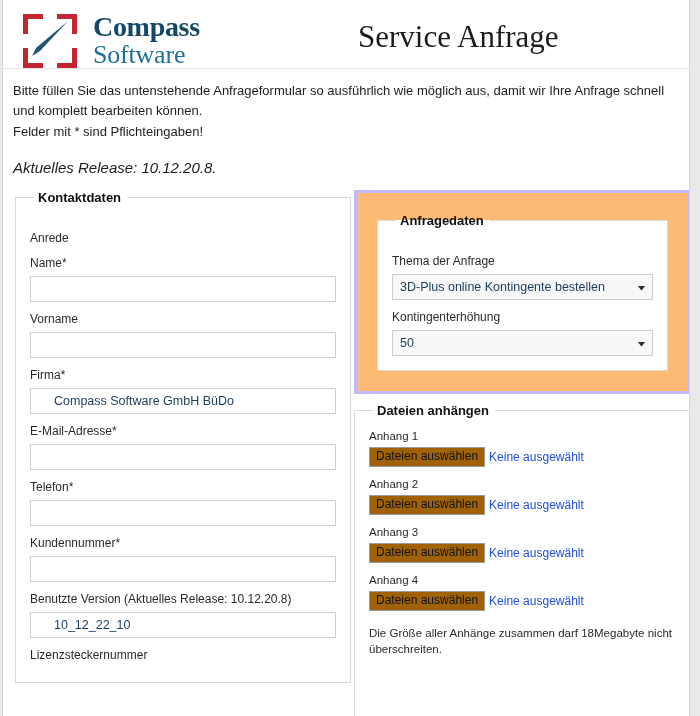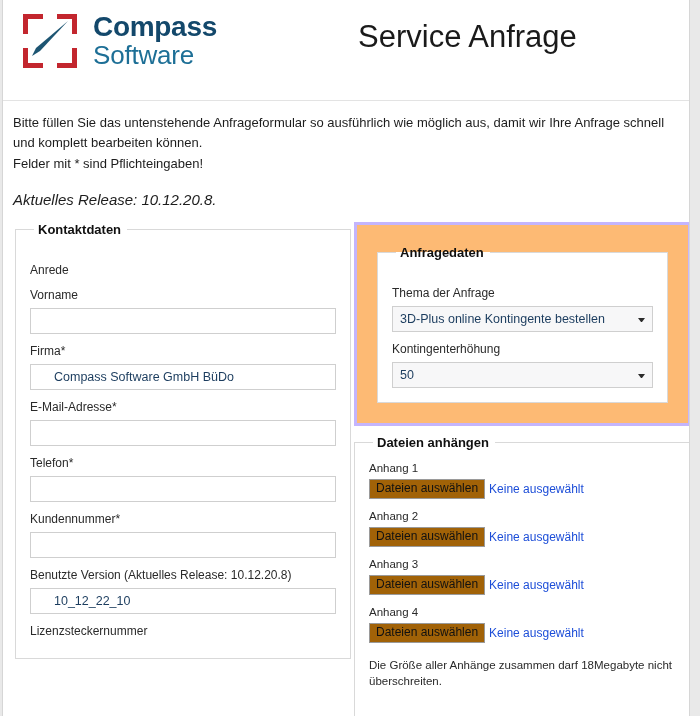--- a/index.html
+++ b/index.html
@@ -25,22 +25,23 @@
     height: 716px;
     background: #ffffff;
     border-left: 1px solid #d6d6d6;
     border-right: 1px solid #d6d6d6;
     overflow: hidden;
   }
 
   
   .header {
     position: relative;
-    height: 101px;
+    height: 69px;
     border-bottom: 1px solid #e3e3e3;
+    font-family: Liberation Serif, serif;
   }
   .logo-wrap {
     position: absolute;
     left: 16px;
     top: 10px;
     display: flex;
     align-items: center;
   }
   .logo-mark {
     width: 62px;
@@ -258,20 +259,24 @@
     <div class="columns">
 
       <div class="col-left">
         <fieldset class="box">
           <legend>Kontaktdaten</legend>
 
           <div class="field">
             <label>Anrede</label>
           </div>
 
+          <div class="field">
+            <label>Name*</label>
+            <div class="txt"></div>
+          </div>
 
           <div class="field">
             <label>Vorname</label>
             <div class="txt"></div>
           </div>
 
           <div class="field">
             <label>Firma*</label>
             <div class="txt">Compass Software GmbH BüDo</div>
           </div>

